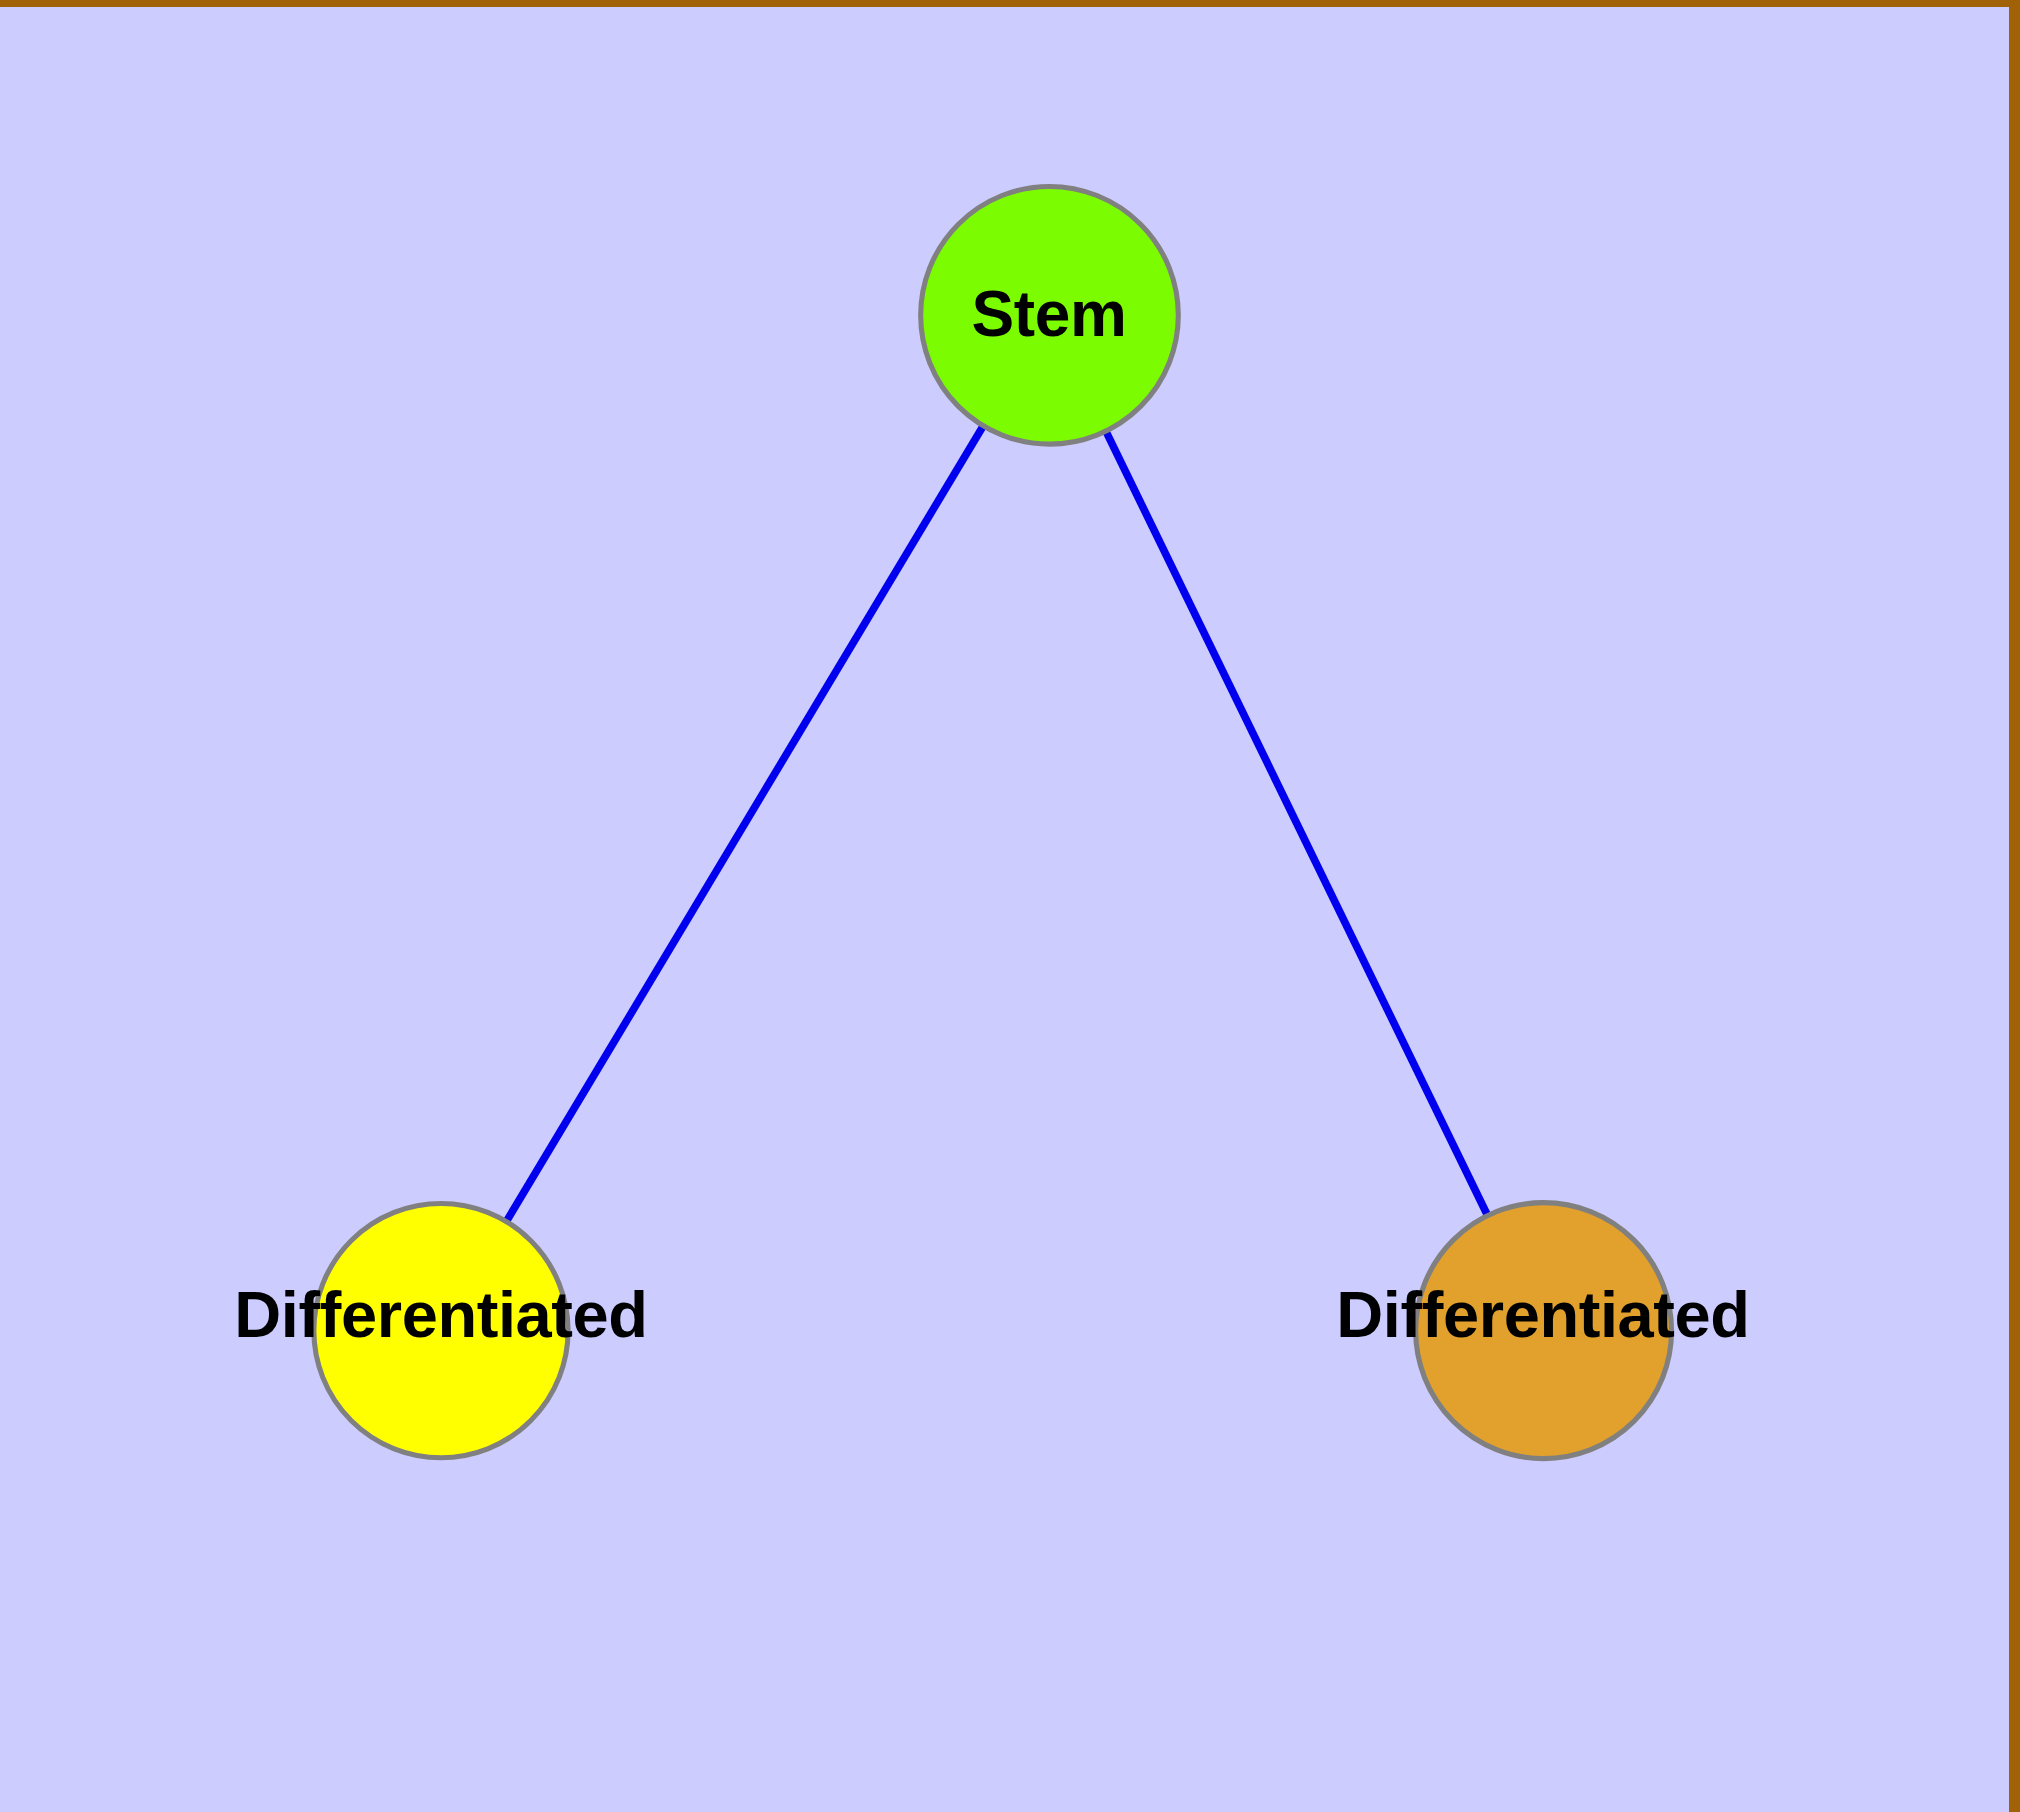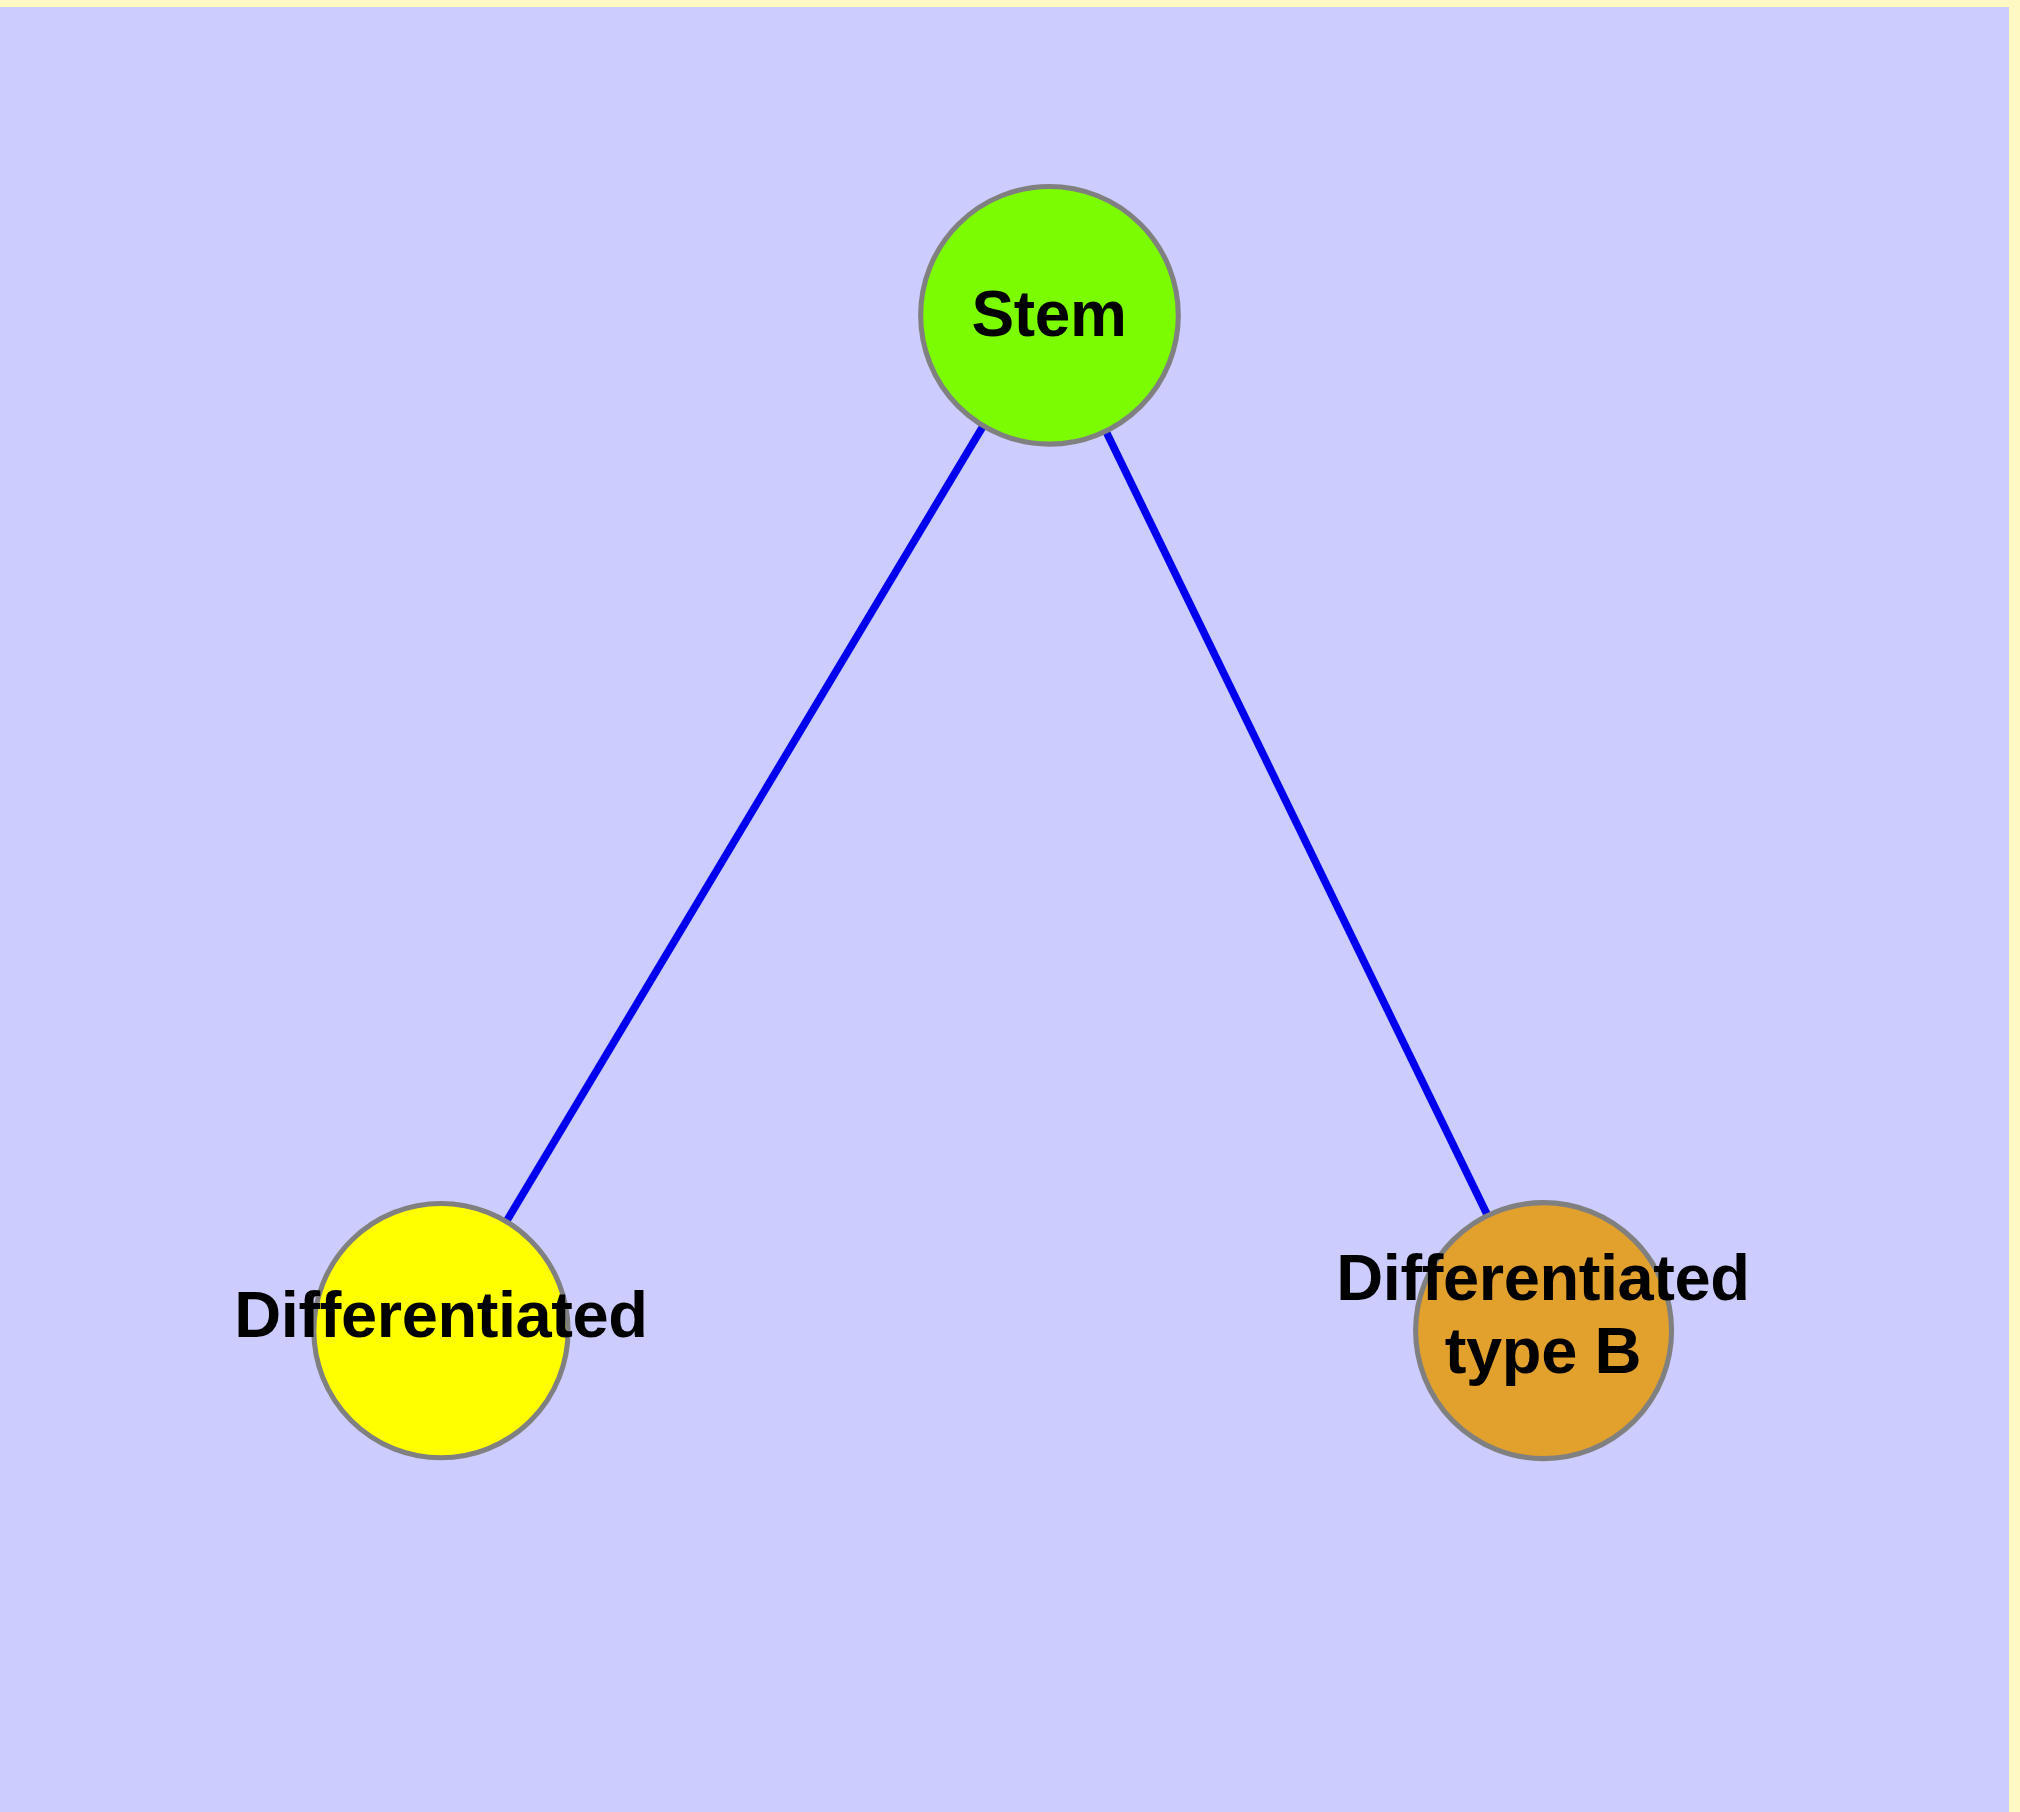--- a/index.html
+++ b/index.html
@@ -46,36 +46,36 @@
   .node-label.big {
     font-size: 64px;
   }
   .node-label.leaf {
     font-size: 65px;
   }
 </style>
 </head>
 <body>
 
-<div id="canvas" style="width: 2021px; height: 1812px; background: #fef9c3;">
+<div id="canvas" style="width: 2021px; height: 1812px; background: #a16207;">
 
   <div id="plot-area" style="background: rgb(204, 204, 255);"></div>
 
   <svg id="graph-svg" viewBox="0 0 2384 2138" xmlns="http://www.w3.org/2000/svg">
     <g id="edges-group">
         <line x1="1158.8325226977922" y1="504.0928103176112" x2="598.1393282463349" y2="1439.6226807254745" stroke="#0000ee" stroke-width="9" stroke-linecap="butt"></line>
         <line x1="1305.3874030324005" y1="510.473600056288" x2="1754.0501775067708" y2="1432.4255791648568" stroke="#0000ee" stroke-width="9" stroke-linecap="butt"></line>
       </g>
     <g id="nodes-group">
         <circle cx="1238" cy="372" r="152" fill="#7cfc00" stroke="#808080" stroke-width="6"></circle>
         <circle cx="520" cy="1570" r="150" fill="#ffff00" stroke="#808080" stroke-width="6"></circle>
         <circle cx="1821" cy="1570" r="151" fill="#e2a02c" stroke="#808080" stroke-width="6"></circle>
       </g>
   </svg>
 
   <div id="labels-layer">
       <div class="node-label big" style="left: 1049px; top: 315px;"><div>Stem</div></div>
       <div class="node-label leaf" style="left: 441px; top: 1315px;"><div>Differentiated</div></div>
-      <div class="node-label leaf" style="left: 1543px; top: 1315px;"><div>Differentiated</div><div>type B</div></div>
+      <div class="node-label leaf" style="left: 1543px; top: 1315px;"><div>Differentiated</div></div>
     </div>
 
 </div>
 
 
 </body></html>

